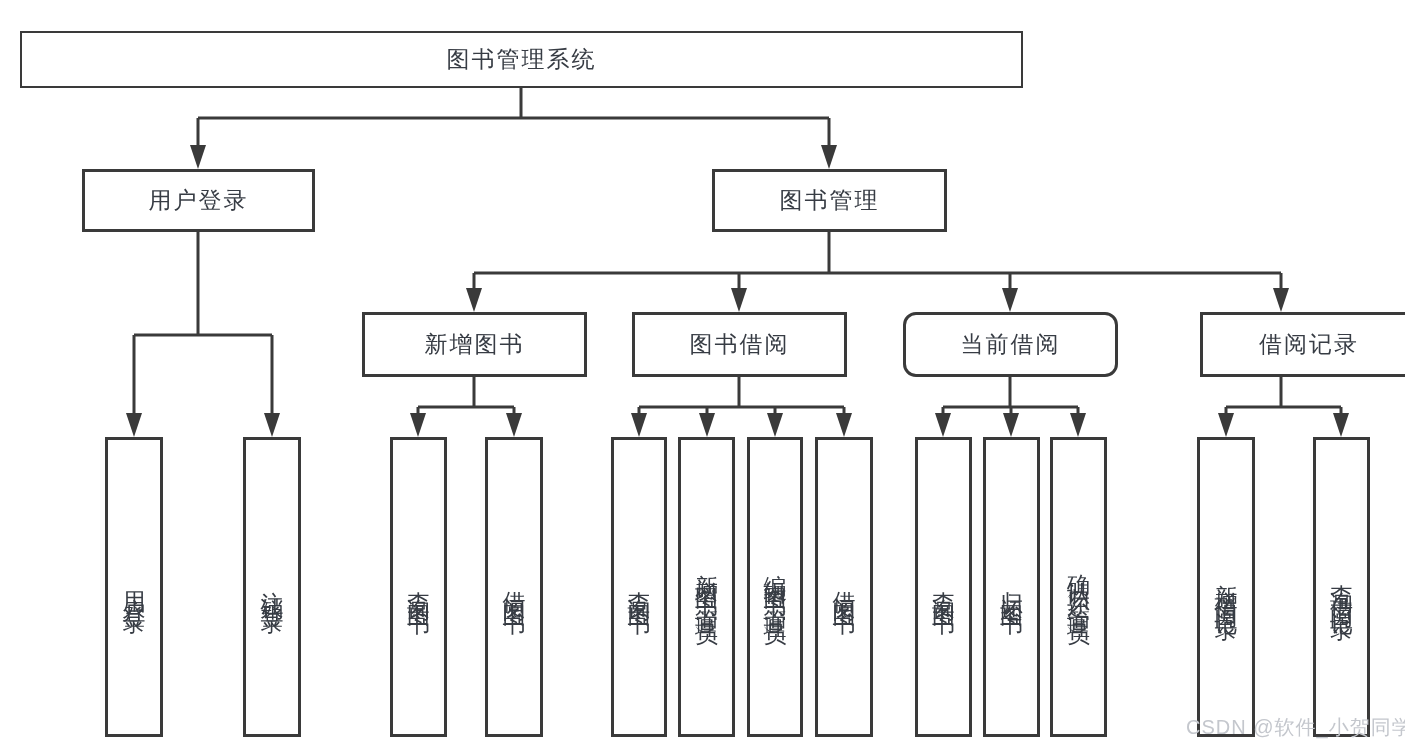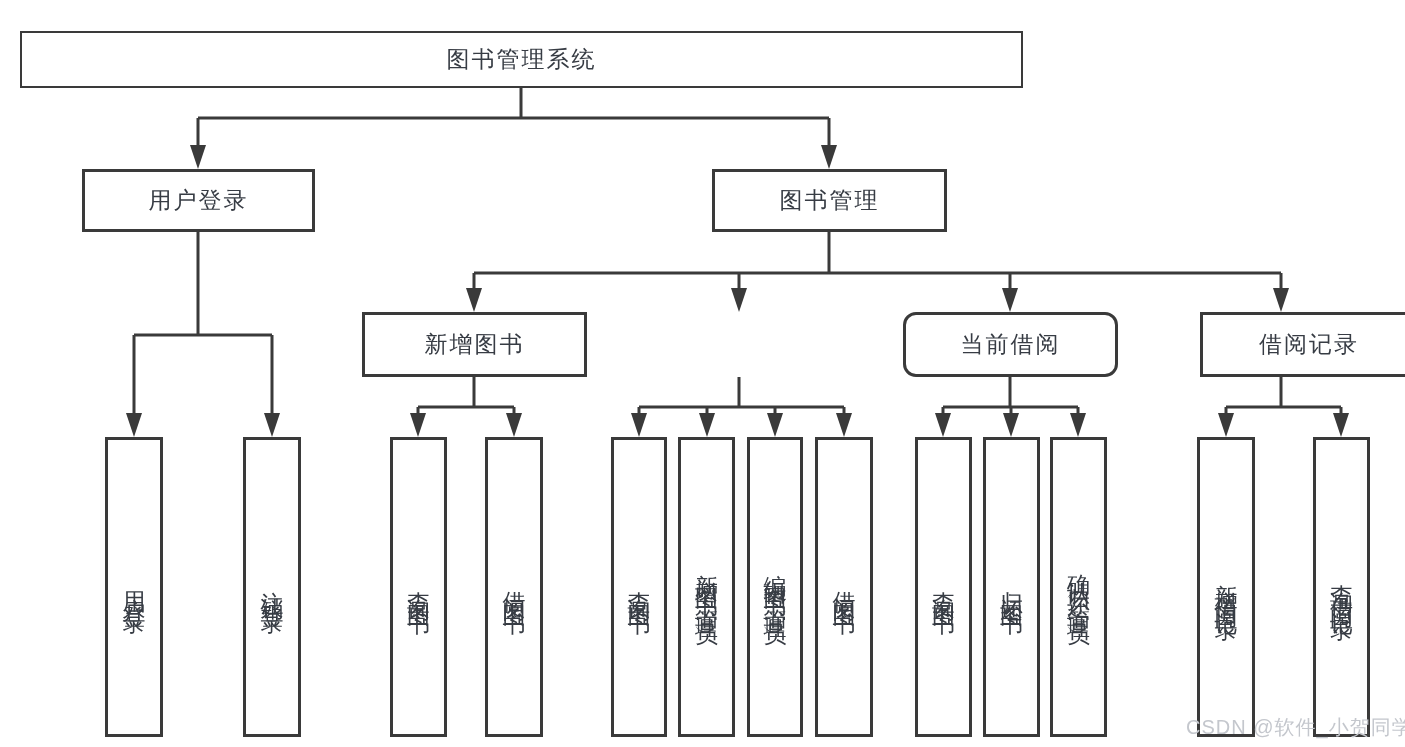--- a/index.html
+++ b/index.html
@@ -102,20 +102,23 @@
   <div class="node" style="left:82px;top:169px;width:233px;height:63px;">
     <span class="h-label">用户登录</span>
   </div>
   <div class="node" style="left:712px;top:169px;width:235px;height:63px;">
     <span class="h-label">图书管理</span>
   </div>
 
   <div class="node" style="left:362px;top:312px;width:225px;height:65px;">
     <span class="h-label">新增图书</span>
   </div>
+  <div class="node" style="left:632px;top:312px;width:215px;height:65px;">
+    <span class="h-label">图书借阅</span>
+  </div>
   <div class="node" style="left:903px;top:312px;width:215px;height:65px;border-radius:13px;">
     <span class="h-label">当前借阅</span>
   </div>
   <div class="node" style="left:1200px;top:312px;width:218px;height:65px;">
     <span class="h-label">借阅记录</span>
   </div>
 
   <div class="node" style="left:105px;top:437px;width:58px;height:300px;">
     <span class="v-label">用户登录</span>
   </div>

